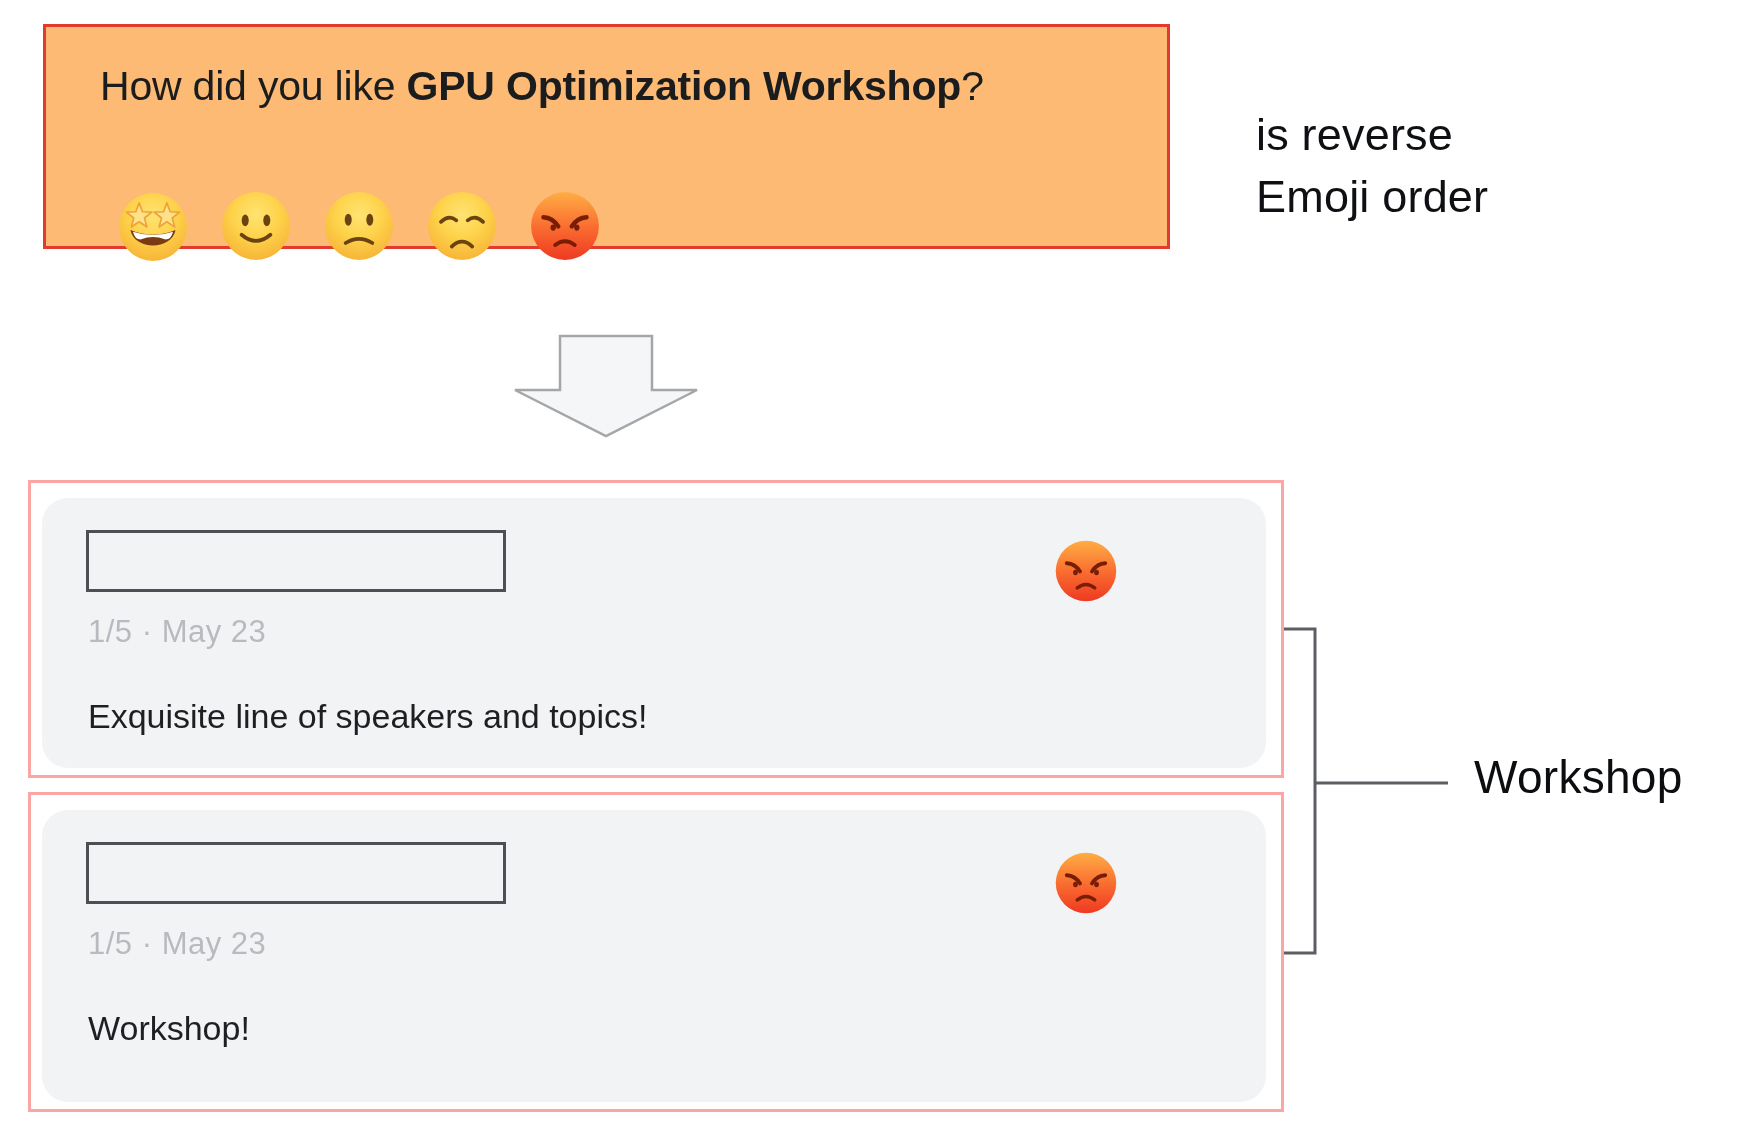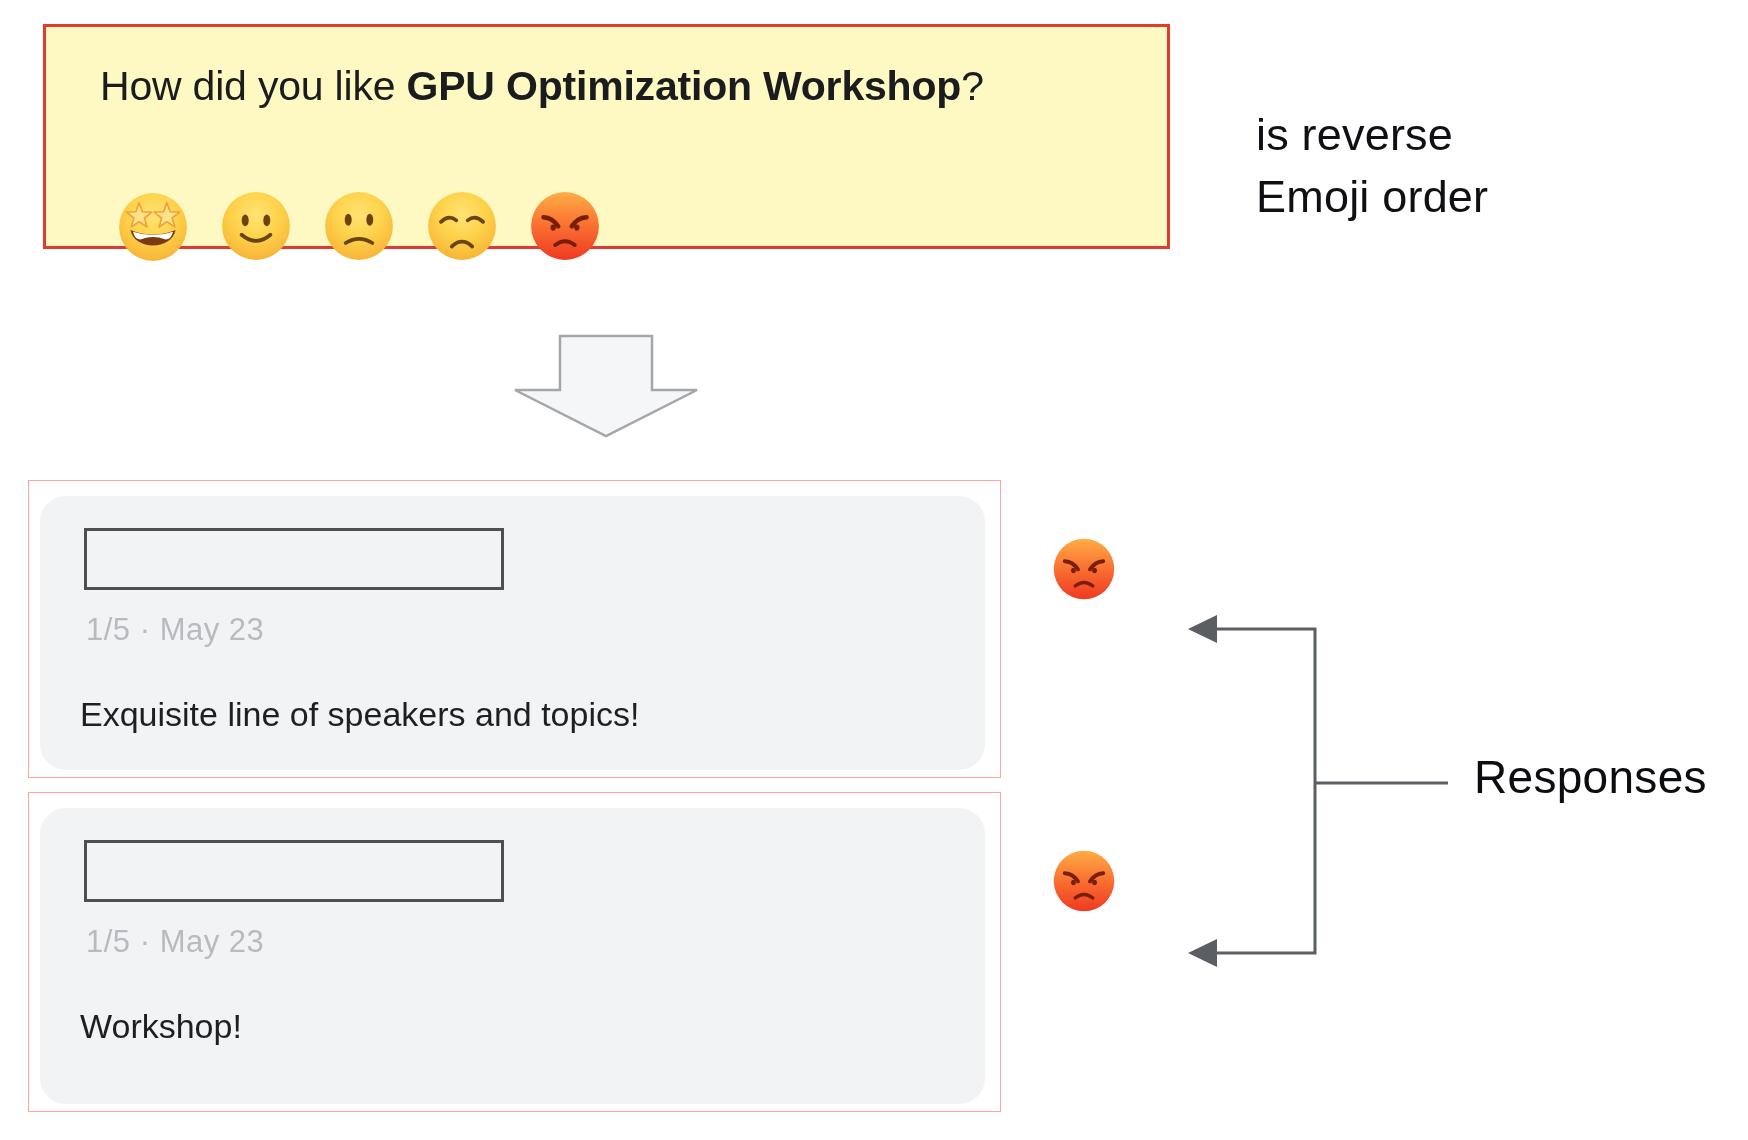--- a/index.html
+++ b/index.html
@@ -3,60 +3,60 @@
 <meta charset="utf-8">
 <style>
   html,body{margin:0;padding:0;background:#fff;}
   .canvas{
     position:relative;width:1748px;height:1140px;background:#ffffff;
     font-family:"Liberation Sans", sans-serif;overflow:hidden;
   }
   
   .survey-box{
     position:absolute;left:43px;top:24px;width:1127px;height:225px;
-    border:3px solid #e23a2e;background:#fef9c3;box-sizing:border-box;text-align:center;
+    border:3px solid #e23a2e;background:#fdba74;box-sizing:border-box;text-align:center;
   }
   .question{
     position:absolute;left:54px;top:36px;font-size:41px;color:#1b1c1e;
     letter-spacing:-0.2px;white-space:nowrap;
   }
   .question b{font-weight:700;}
   .emoji-row{position:absolute;left:70px;top:162px;display:flex;gap:29px;}
   .emoji-btn{
     width:74px;height:74px;padding:0;border:none;background:none;cursor:pointer;
   }
   .emoji-btn svg{width:74px;height:74px;display:block;}
   
   .note{
     position:absolute;left:1256px;top:104px;font-size:45px;line-height:62px;
     color:#0e1013;letter-spacing:0.2px;
   }
   
   .overlay{position:absolute;left:0;top:0;width:1748px;height:1140px;pointer-events:none;}
   
   .card{
-    position:absolute;left:28px;width:973px;background:#fff;
-    border:1px solid #fca5a5;box-sizing:border-box;
+    position:absolute;left:28px;width:1256px;background:#fff;
+    border:3px solid #fca5a5;box-sizing:border-box;
   }
   .card-1{top:480px;height:298px;}
   .card-2{top:792px;height:320px;}
   .card-bg{
     position:absolute;left:11px;top:15px;right:15px;bottom:7px;
     background:#f2f3f5;border-radius:26px;
   }
   .redacted{
     position:absolute;left:55px;top:47px;width:420px;height:62px;
     border:3px solid #4c4f54;box-sizing:border-box;
   }
   .meta{
     position:absolute;left:57px;top:131px;font-size:31px;color:#b9bac0;
     letter-spacing:0.5px;
   }
   .msg{
-    position:absolute;left:51px;top:214px;font-size:34px;color:#1e1f22;
+    position:absolute;left:57px;top:214px;font-size:34px;color:#1e1f22;
   }
   .card-emoji{position:absolute;left:1022px;top:55px;width:66px;height:66px;}
   
   .responses-label{
     position:absolute;left:1474px;top:750px;font-size:46px;color:#0b0d10;
     letter-spacing:0.3px;
   }
   .defs-svg{position:absolute;width:0;height:0;overflow:hidden;}
 </style>
 </head>
@@ -176,15 +176,15 @@
   <div class="card card-2">
     <div class="card-bg"></div>
     <div class="redacted"></div>
     <div class="meta">1/5 · May 23</div>
     <div class="msg">Workshop!</div>
     <svg class="card-emoji">
         <use href="#em-angry"></use>
       </svg>
   </div>
 
-  <div class="responses-label">Responses</div>
+  <div class="responses-label">Workshop</div>
 
 </div>
 
 </body></html>

